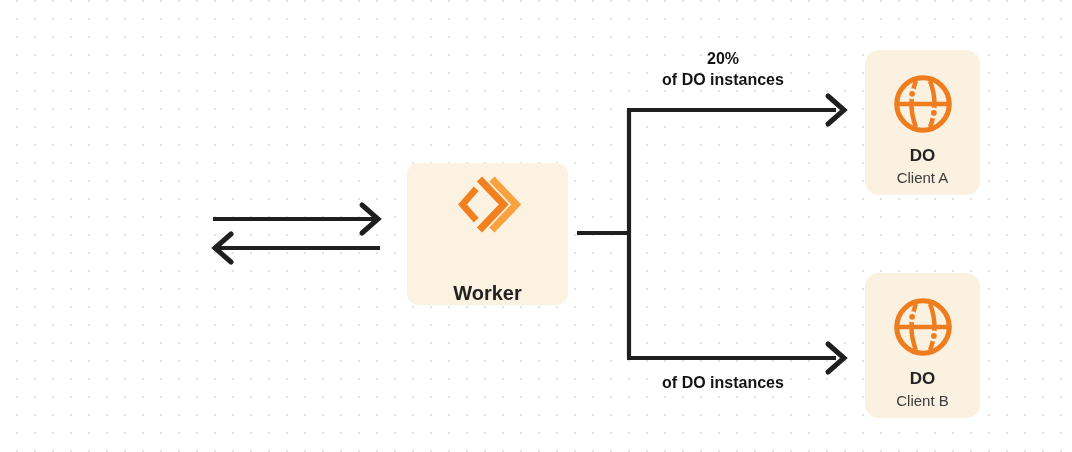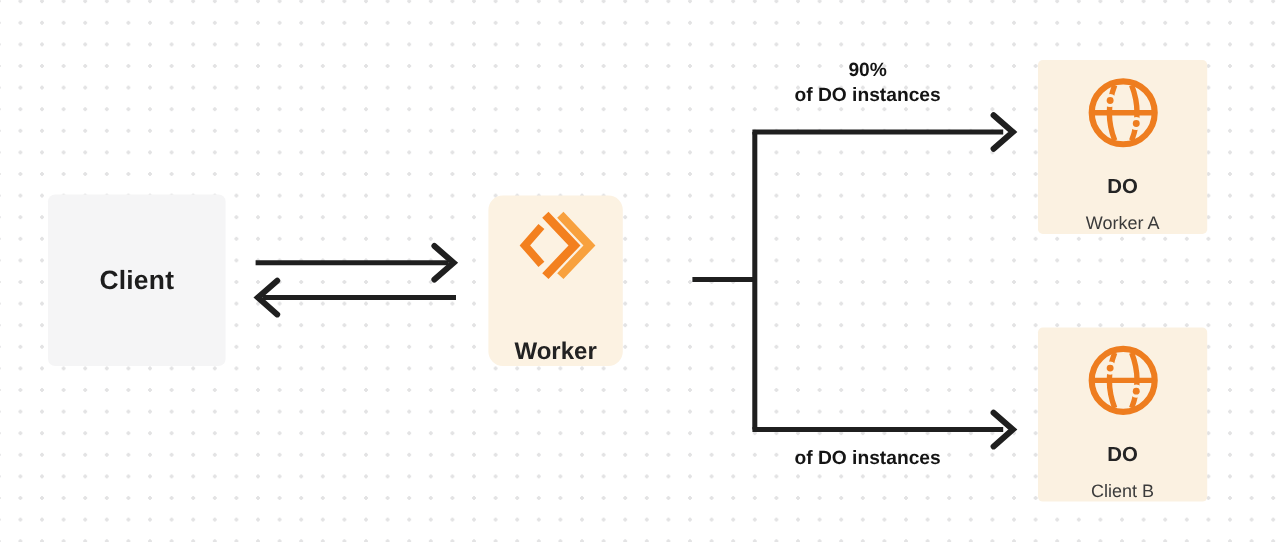--- a/index.html
+++ b/index.html
@@ -51,40 +51,40 @@
   }
   .client-node .node-label {
     font-size: 22px;
     font-weight: 700;
     color: #1d1d1d;
     letter-spacing: 0.2px;
   }
 
   .worker-node {
     left: 407px; top: 163px;
-    width: 112px; height: 142px;
+    width: 161px; height: 142px;
     background: #fcf2e2;
     border-radius: 12px;
     justify-content: flex-start;
     padding-top: 10px;
     gap: 36px;
   }
   .worker-node .node-icon { width: 76px; height: 74px; }
   .worker-node .node-label {
     margin-top: 10px;
     font-size: 20px;
     font-weight: 700;
     color: #222222;
   }
 
   .do-node {
-    width: 141px; height: 145px;
+    width: 115px; height: 145px;
     background: #fbf1e1;
-    border-radius: 4px;
-    justify-content: space-between;
+    border-radius: 14px;
+    justify-content: center;
     padding-top: 12px;
   }
   .do-node-a { left: 865px; top: 50px; }
   .do-node-b { left: 865px; top: 273px; }
   .do-node .node-icon { width: 64px; height: 64px; }
   .do-node .node-title {
     margin-top: 10px;
     font-size: 17px;
     font-weight: 700;
     color: #242424;
@@ -130,30 +130,27 @@
       <path d="M627,110 H836"></path>
       <path class="head" d="M828,96 L844,110 L828,124"></path>
     </g>
     <g>
       <path d="M627,358 H836"></path>
       <path class="head" d="M828,344 L844,358 L828,372"></path>
     </g>
   </svg>
 
   <div class="edge-label edge-label-top">
-    <div>90%</div>
+    <div>20%</div>
     <div>of DO instances</div>
   </div>
   <div class="edge-label edge-label-bottom">
     <div>of DO instances</div>
   </div>
 
-  <div class="node client-node">
-    <span class="node-label">Client</span>
-  </div>
 
   <div class="node worker-node">
     <svg class="node-icon" viewBox="0 0 100 96">
       <path d="M32,24 L11,48 L32,72" fill="none" stroke="#f3801f" stroke-width="10"></path>
       <path d="M37,9 L74,48 L37,87" fill="none" stroke="#f3801f" stroke-width="11"></path>
       <path d="M56,9 L93,48 L56,87" fill="none" stroke="#f8a13e" stroke-width="11"></path>
     </svg>
     <span class="node-label">Worker</span>
   </div>
 
@@ -162,21 +159,21 @@
       <circle cx="50" cy="50" r="41" fill="none" stroke="#ee7d1f" stroke-width="8"></circle>
       <line x1="11" y1="50" x2="89" y2="50" stroke="#ee7d1f" stroke-width="7"></line>
       <path d="M39,14 Q25,50 39,86" fill="none" stroke="#ee7d1f" stroke-width="7"></path>
       <path d="M61,14 Q75,50 61,86" fill="none" stroke="#ee7d1f" stroke-width="7"></path>
       <circle cx="33" cy="34" r="8.5" fill="#fbf1e1"></circle>
       <circle cx="33" cy="34" r="4.5" fill="#ee7d1f"></circle>
       <circle cx="67" cy="64" r="8.5" fill="#fbf1e1"></circle>
       <circle cx="67" cy="64" r="4.5" fill="#ee7d1f"></circle>
     </svg>
     <span class="node-title">DO</span>
-    <span class="node-subtitle">Worker A</span>
+    <span class="node-subtitle">Client A</span>
   </div>
 
   <div class="node do-node do-node-b">
     <svg class="node-icon" viewBox="0 0 100 100">
       <circle cx="50" cy="50" r="41" fill="none" stroke="#ee7d1f" stroke-width="8"></circle>
       <line x1="11" y1="50" x2="89" y2="50" stroke="#ee7d1f" stroke-width="7"></line>
       <path d="M39,14 Q25,50 39,86" fill="none" stroke="#ee7d1f" stroke-width="7"></path>
       <path d="M61,14 Q75,50 61,86" fill="none" stroke="#ee7d1f" stroke-width="7"></path>
       <circle cx="33" cy="34" r="8.5" fill="#fbf1e1"></circle>
       <circle cx="33" cy="34" r="4.5" fill="#ee7d1f"></circle>

